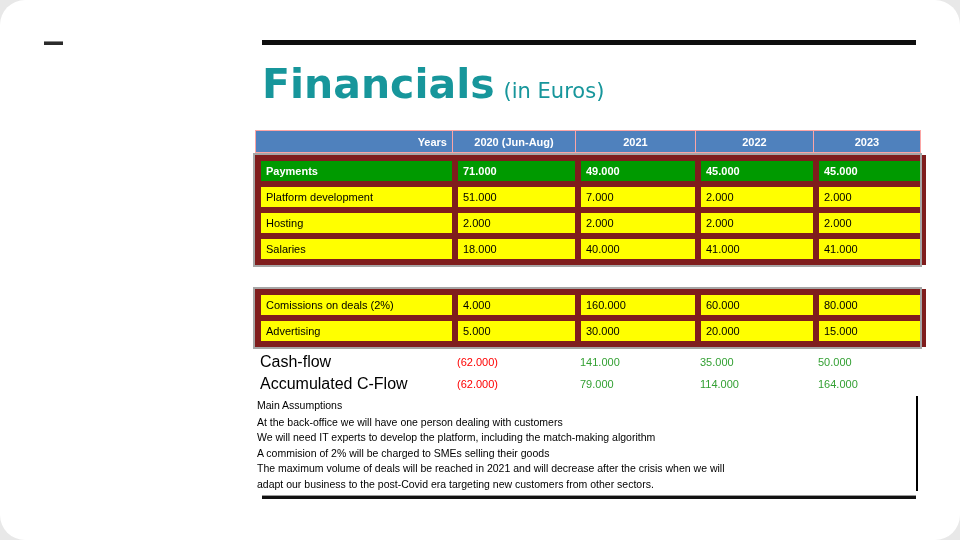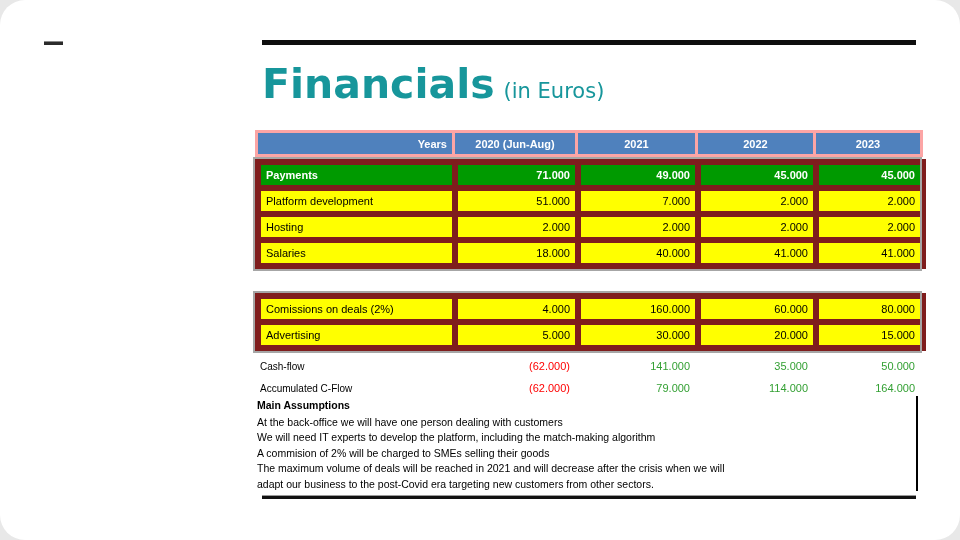--- a/index.html
+++ b/index.html
@@ -26,41 +26,41 @@
     font-size:41px; letter-spacing:0px; line-height:1.1;
   }
   .title-sub {
     font-family:"DejaVu Sans", sans-serif; font-weight:400; font-size:21px;
   }
   .content { position:absolute; left:255px; top:130px; width:665px; }
   table.fin { border-collapse:collapse; table-layout:fixed; width:665px; font-size:11px; }
   table.fin td { overflow:hidden; white-space:nowrap; padding:0 5px; height:20px; }
   table.hdr td {
     background:var(--blue, #4f81bd); color:#fff; font-weight:bold;
-    border:3px solid #fca5a5; height:21px; text-align:center;
+    border:1px solid #fca5a5; height:21px; text-align:center;
   }
   table.hdr td.years { text-align:right; }
   .block { outline:2px solid var(--gray, #a6a6a6); margin-top:2px; }
   .block table.fin td { border:6px solid #7f1d1d; }
   .block2 { margin-top:24px; }
   tr.row-green td { background:var(--green, #009a00); color:#fff; font-weight:bold; }
   tr.row-yellow td { background:var(--yellow, #ffff00); color:#000; }
   tr.row-white td { background:#ffffff; color:#000; }
-  td.val { text-align:right; }
+  td.val { text-align:left; }
   td.lbl { text-align:left; }
   table.summary { margin-top:4px; }
   table.summary td { border:none; background:transparent; height:22px; }
-  table.summary td.lbl { font-size:10px; }
+  table.summary td.lbl { font-size:16px; }
   table.summary td.val.red { color:var(--red, #fe0000); }
   table.summary td.val.green { color:var(--posgreen, #33a033); }
   .assumptions {
     position:absolute; left:257px; top:398px; width:655px;
     font-size:10.5px; line-height:15.5px;
   }
-  .assumptions .heading { font-weight:bold; margin-bottom:1px; }
+  .assumptions .heading { font-weight:normal; margin-bottom:1px; }
   .rightline {
     position:absolute; left:916px; top:396px; width:2px; height:95px; background:#000;
   }
   .bottomline {
     position:absolute; left:262px; top:495px; width:654px; height:4px;
     background:linear-gradient(#9a9a9a 1px, #111 1px);
   }
 </style>
 </head>
 <body>

